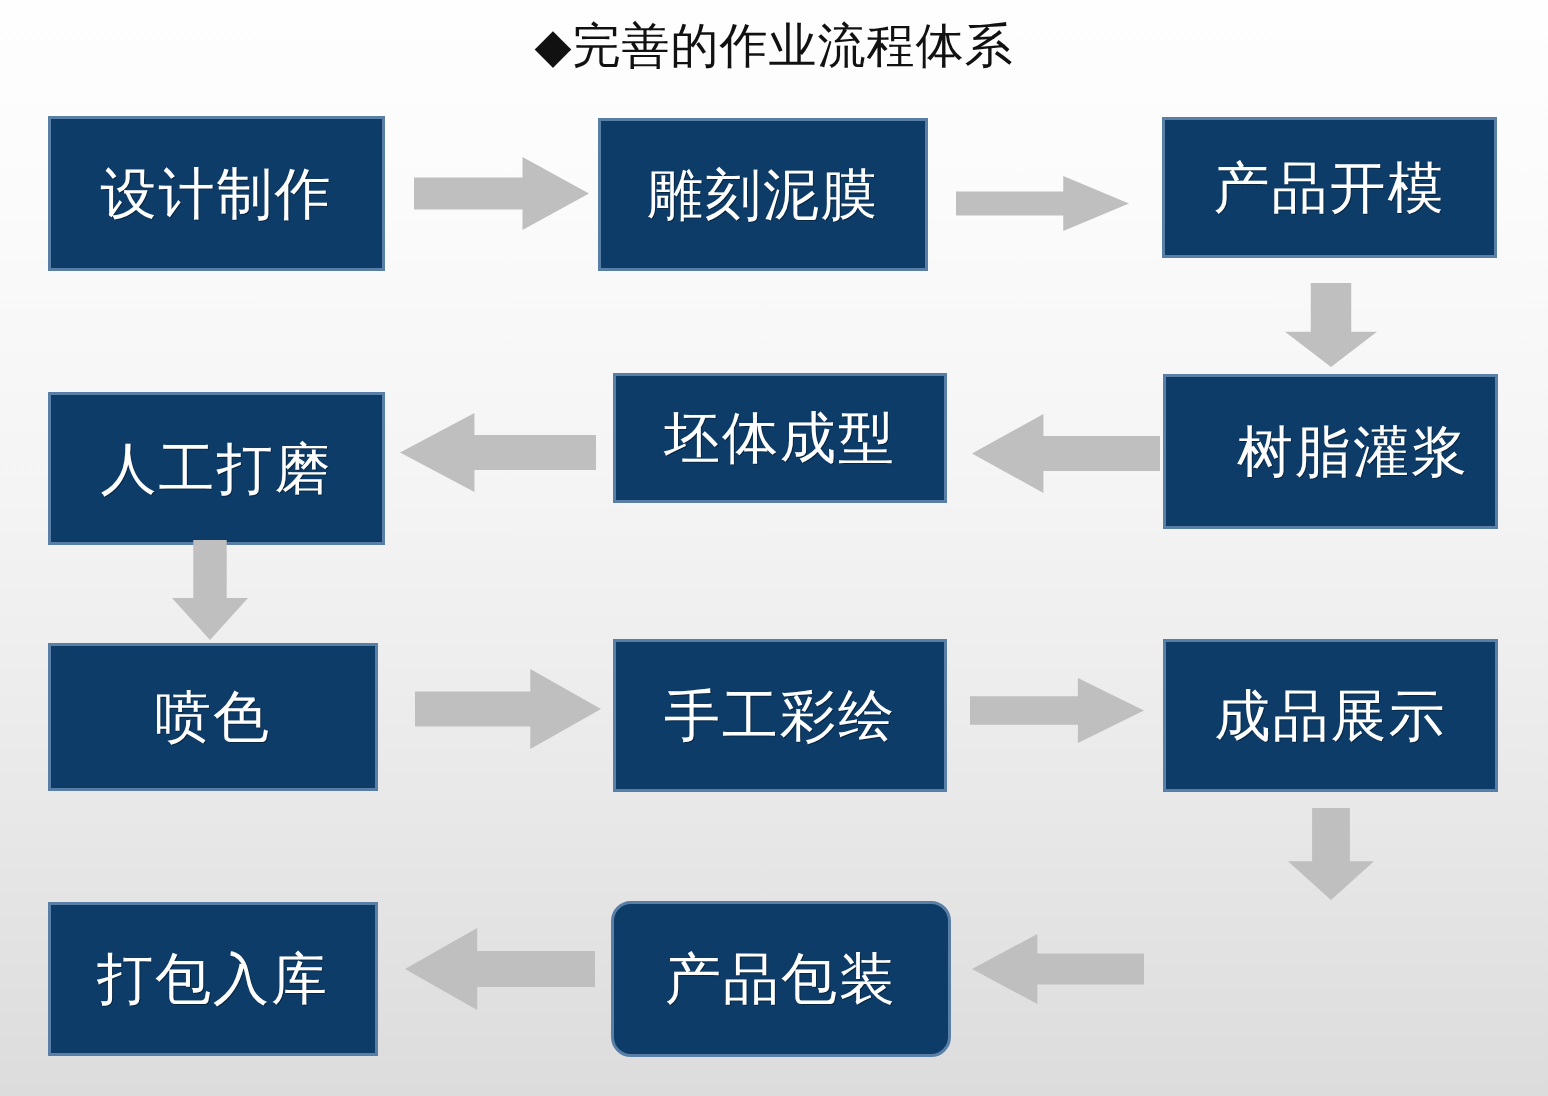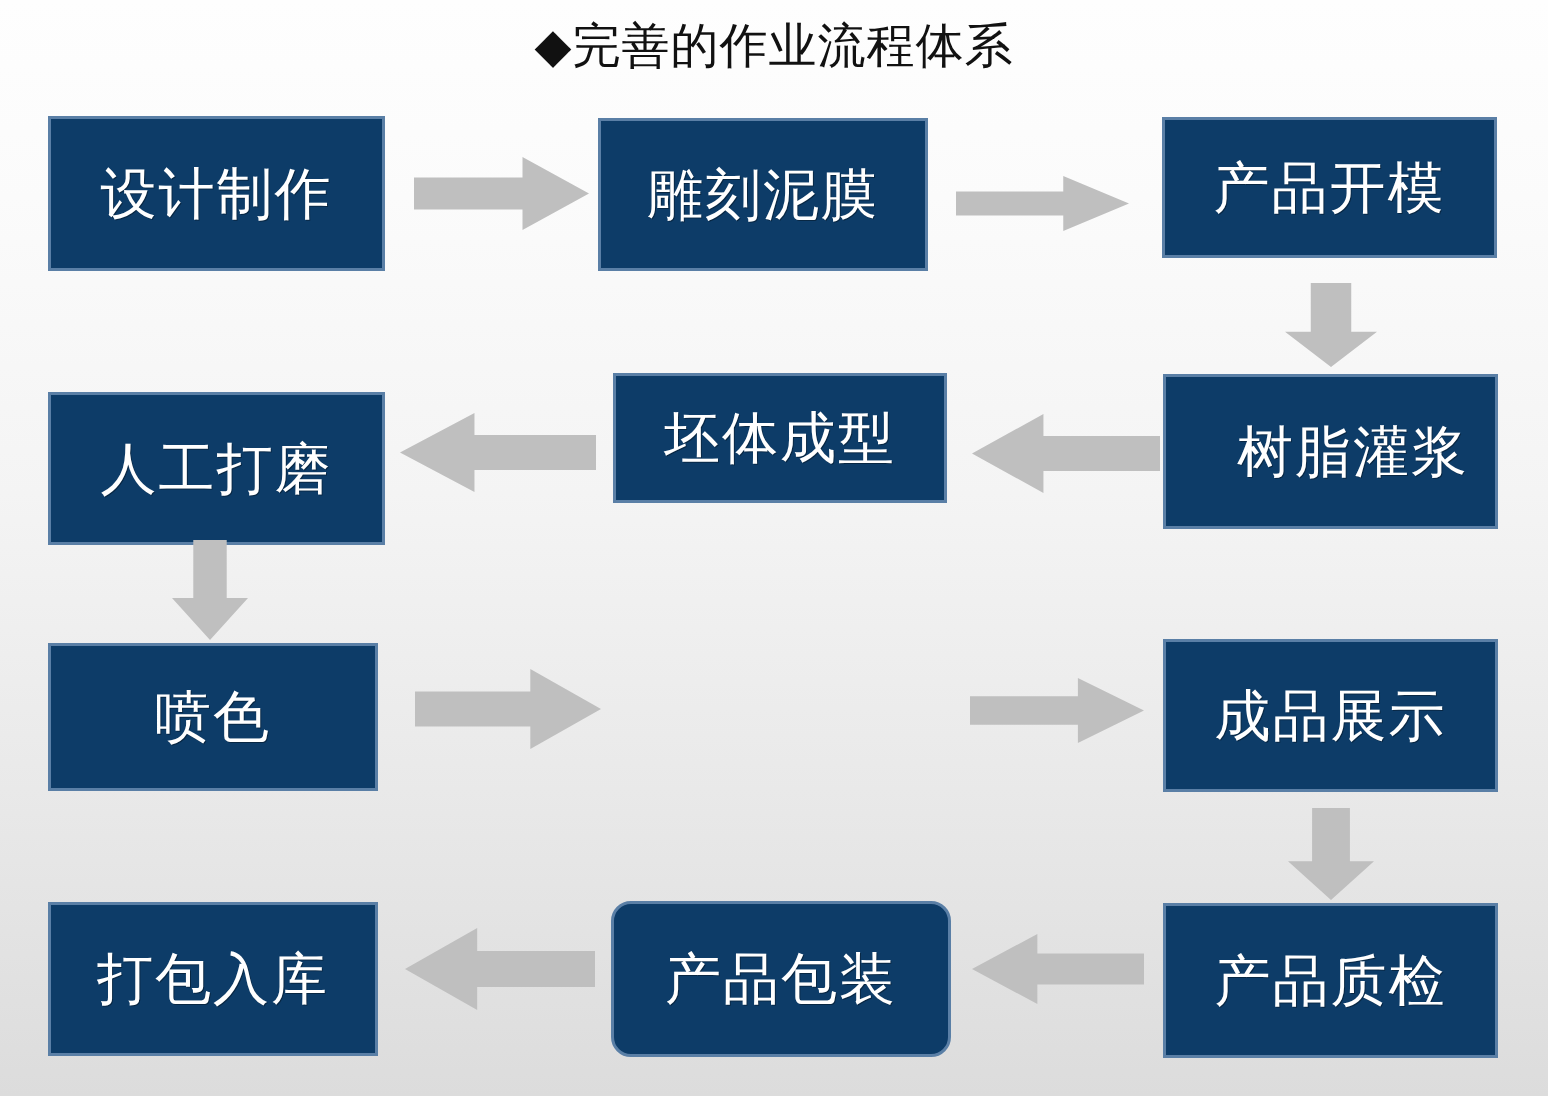--- a/index.html
+++ b/index.html
@@ -113,20 +113,23 @@
   </div>
 
   <div class="arrow down" style="left:172px; top:540px; width:76px; height:100px;"></div>
 
   <div class="node" style="left:48px; top:643px; width:330px; height:148px;">
     <span class="node-label">喷色</span>
   </div>
 
   <div class="arrow right" style="left:415px; top:669px; width:186px; height:80px;"></div>
 
+  <div class="node" style="left:613px; top:639px; width:334px; height:153px;">
+    <span class="node-label">手工彩绘</span>
+  </div>
 
   <div class="arrow right" style="left:970px; top:678px; width:174px; height:65px;"></div>
 
   <div class="node" style="left:1163px; top:639px; width:335px; height:153px;">
     <span class="node-label">成品展示</span>
   </div>
 
   <div class="arrow down" style="left:1288px; top:808px; width:86px; height:92px;"></div>
 
   <div class="node" style="left:48px; top:902px; width:330px; height:154px;">
@@ -134,17 +137,14 @@
   </div>
 
   <div class="arrow left" style="left:405px; top:928px; width:190px; height:82px;"></div>
 
   <div class="node" style="left:611px; top:901px; width:340px; height:156px;border-radius:20px;">
     <span class="node-label">产品包装</span>
   </div>
 
   <div class="arrow left" style="left:972px; top:934px; width:172px; height:70px;"></div>
 
-  <div class="node" style="left:1163px; top:903px; width:335px; height:155px;">
-    <span class="node-label">产品质检</span>
-  </div>
 
 </div>
 
 </body></html>

